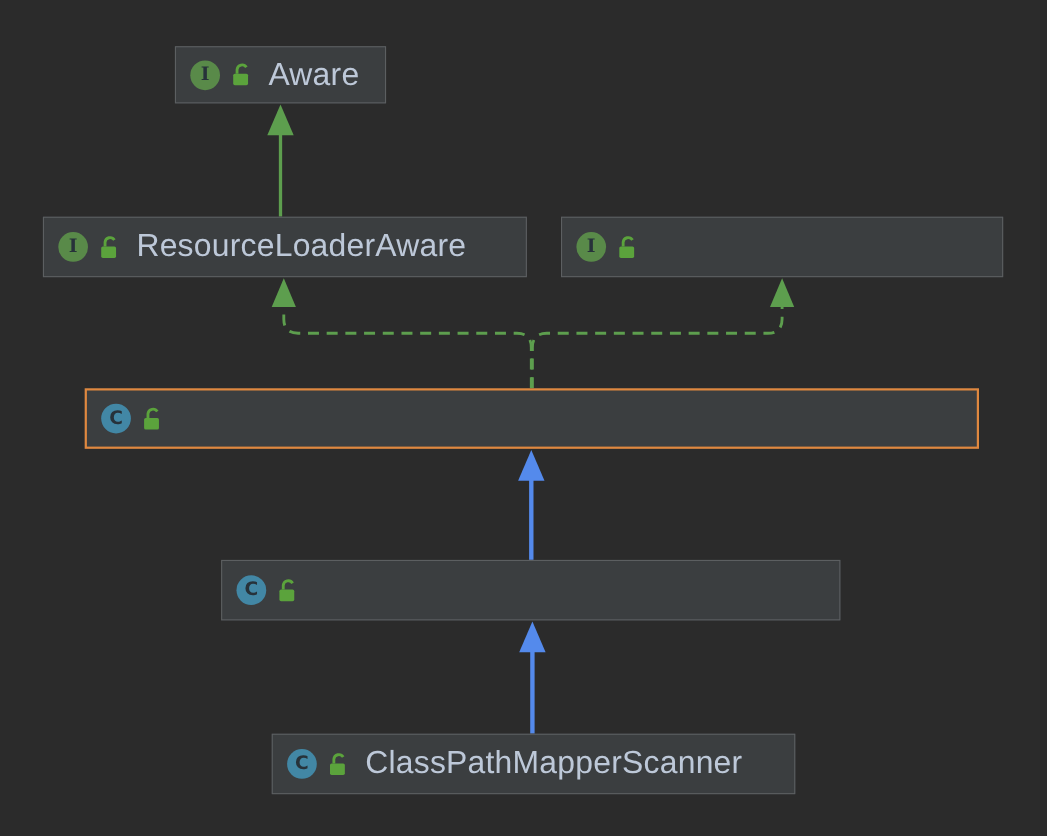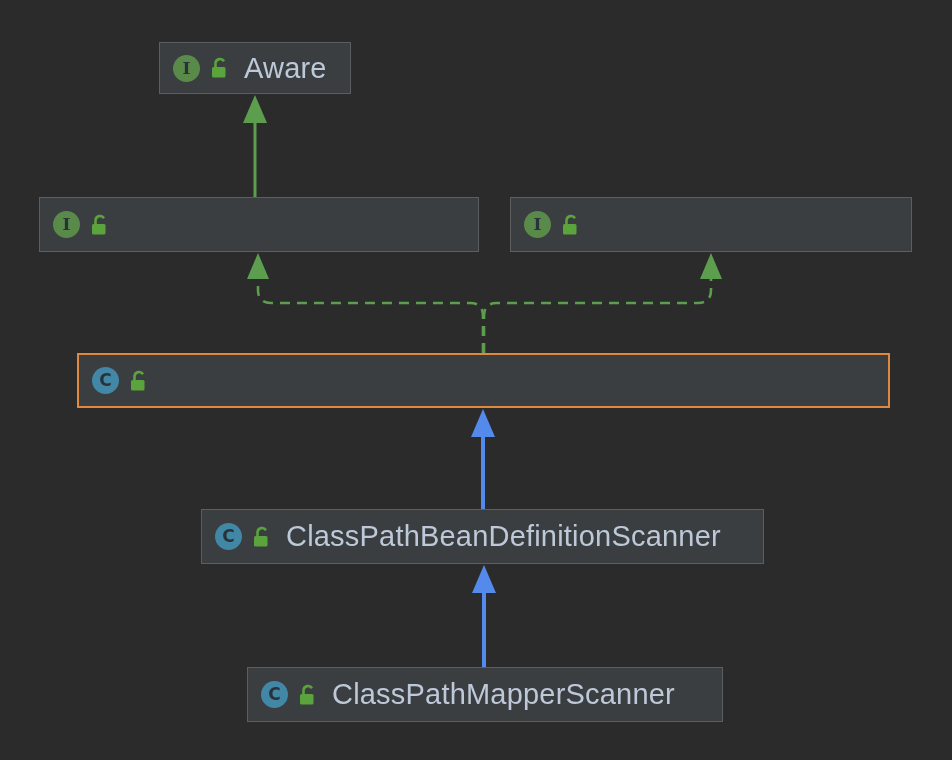--- a/index.html
+++ b/index.html
@@ -91,20 +91,21 @@
   <div class="node" id="n-rla">
     <span class="badge iface">
         <span>I</span>
       </span>
     <span class="lock">
       <svg width="19" height="22" viewBox="0 0 19 22">
           <path d="M6.5,10 L6.5,6.2 A4.6,4.6 0 0 1 15,4.2" fill="none" stroke="var(--lock-icon)" stroke-width="2.6"></path>
           <rect x="3" y="10" width="13.5" height="10.5" rx="1.5" fill="var(--lock-icon)"></rect>
         </svg>
     </span>
+    <span class="label">ResourceLoaderAware</span>
   </div>
 
   <div class="node" id="n-ec">
     <span class="badge iface">
         <span>I</span>
       </span>
     <span class="lock">
       <svg width="19" height="22" viewBox="0 0 19 22">
           <path d="M6.5,10 L6.5,6.2 A4.6,4.6 0 0 1 15,4.2" fill="none" stroke="var(--lock-icon)" stroke-width="2.6"></path>
           <rect x="3" y="10" width="13.5" height="10.5" rx="1.5" fill="var(--lock-icon)"></rect>
@@ -127,21 +128,20 @@
   <div class="node" id="n-cpbds">
     <span class="badge clazz">
         <span>C</span>
       </span>
     <span class="lock">
       <svg width="19" height="22" viewBox="0 0 19 22">
           <path d="M6.5,10 L6.5,6.2 A4.6,4.6 0 0 1 15,4.2" fill="none" stroke="var(--lock-icon)" stroke-width="2.6"></path>
           <rect x="3" y="10" width="13.5" height="10.5" rx="1.5" fill="var(--lock-icon)"></rect>
         </svg>
     </span>
-    <span class="label">ClassPathBeanDefinitionScanner</span>
   </div>
 
   <div class="node" id="n-cpms">
     <span class="badge clazz">
         <span>C</span>
       </span>
     <span class="lock">
       <svg width="19" height="22" viewBox="0 0 19 22">
           <path d="M6.5,10 L6.5,6.2 A4.6,4.6 0 0 1 15,4.2" fill="none" stroke="var(--lock-icon)" stroke-width="2.6"></path>
           <rect x="3" y="10" width="13.5" height="10.5" rx="1.5" fill="var(--lock-icon)"></rect>

